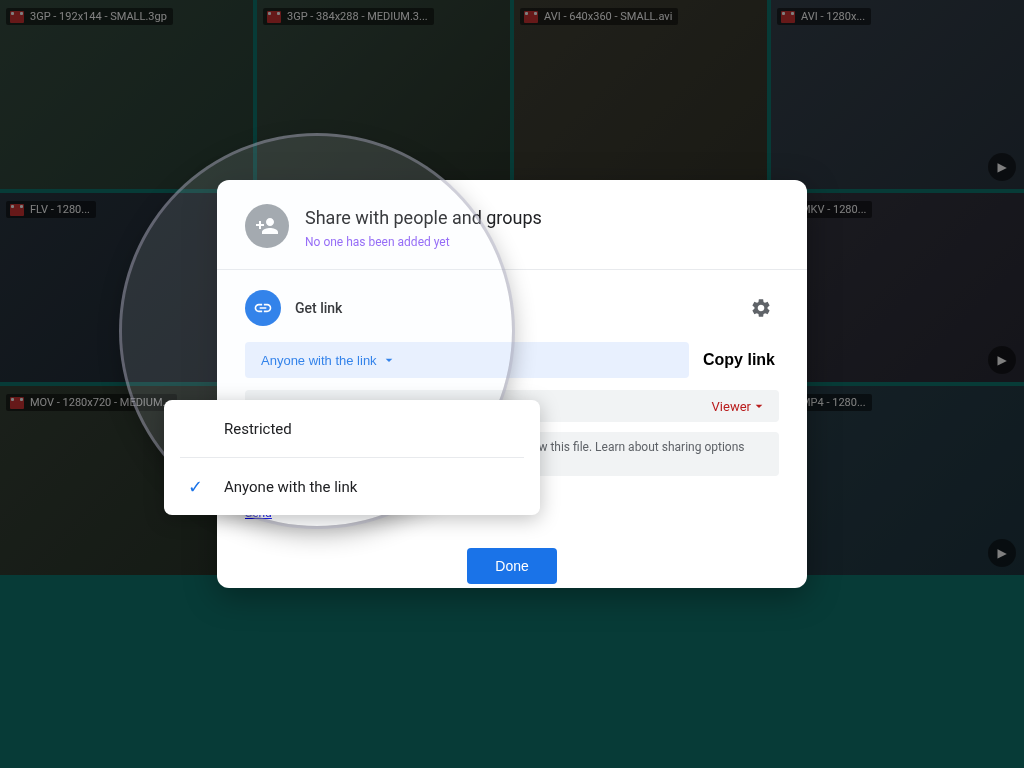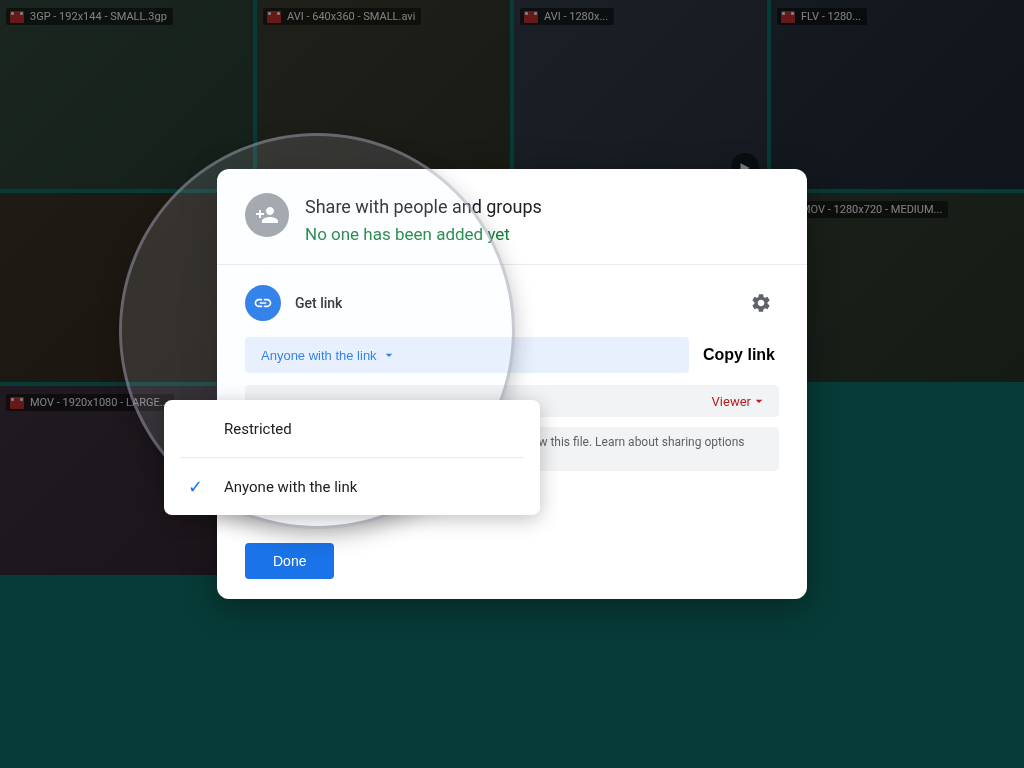--- a/index.html
+++ b/index.html
@@ -125,22 +125,22 @@
       font-size: 22px;
     }
     .share-title {
       font-size: 18px;
       font-weight: 400;
       color: #202124;
       margin-top: 2px;
       line-height: 1.3;
     }
     .share-subtitle {
-      font-size: 17px;
-      color: #15803d;
+      font-size: 12px;
+      color: #8b5cf6;
       margin-top: 6px;
     }
 
     
     .link-section {
       padding: 20px 28px;
     }
     .link-header {
       display: flex;
       align-items: center;
@@ -264,22 +264,22 @@
       color: #1a73e8;
       margin-bottom: 4px;
     }
     .send-row {
       font-size: 12px;
       color: #1a73e8;
     }
 
     .dialog-footer {
       display: flex;
-      justify-content: flex-start;
-      padding: 0 28px 20px;
+      justify-content: center;
+      padding: 0 28px 4px;
       margin-top: 8px;
     }
     .done-btn {
       background: #1a73e8;
       color: white;
       border: none;
       border-radius: 4px;
       padding: 10px 28px;
       font-size: 14px;
       font-weight: 500;
@@ -339,20 +339,27 @@
   </style>
 </head>
 <body>
 
 <div class="bg-grid">
   <div class="bg-cell">
     <div class="thumb-bg" style="background: linear-gradient(135deg,#3a5a4a,#2a4a3a);"></div>
     <div class="file-label">
         <span class="film-icon"></span>
         <span>3GP - 192x144 - SMALL.3gp</span>
+      </div>
+  </div>
+  <div class="bg-cell">
+    <div class="thumb-bg" style="background: linear-gradient(135deg,#3a5a4a,#2a3a2a);"></div>
+    <div class="file-label">
+        <span class="film-icon"></span>
+        <span>3GP - 384x288 - MEDIUM.3...</span>
       </div>
   </div>
   <div class="bg-cell">
     <div class="thumb-bg" style="background: linear-gradient(135deg,#4a4a3a,#3a3a2a);"></div>
     <div class="file-label">
         <span class="film-icon"></span>
         <span>AVI - 640x360 - SMALL.avi</span>
       </div>
   </div>
   <div class="bg-cell">

